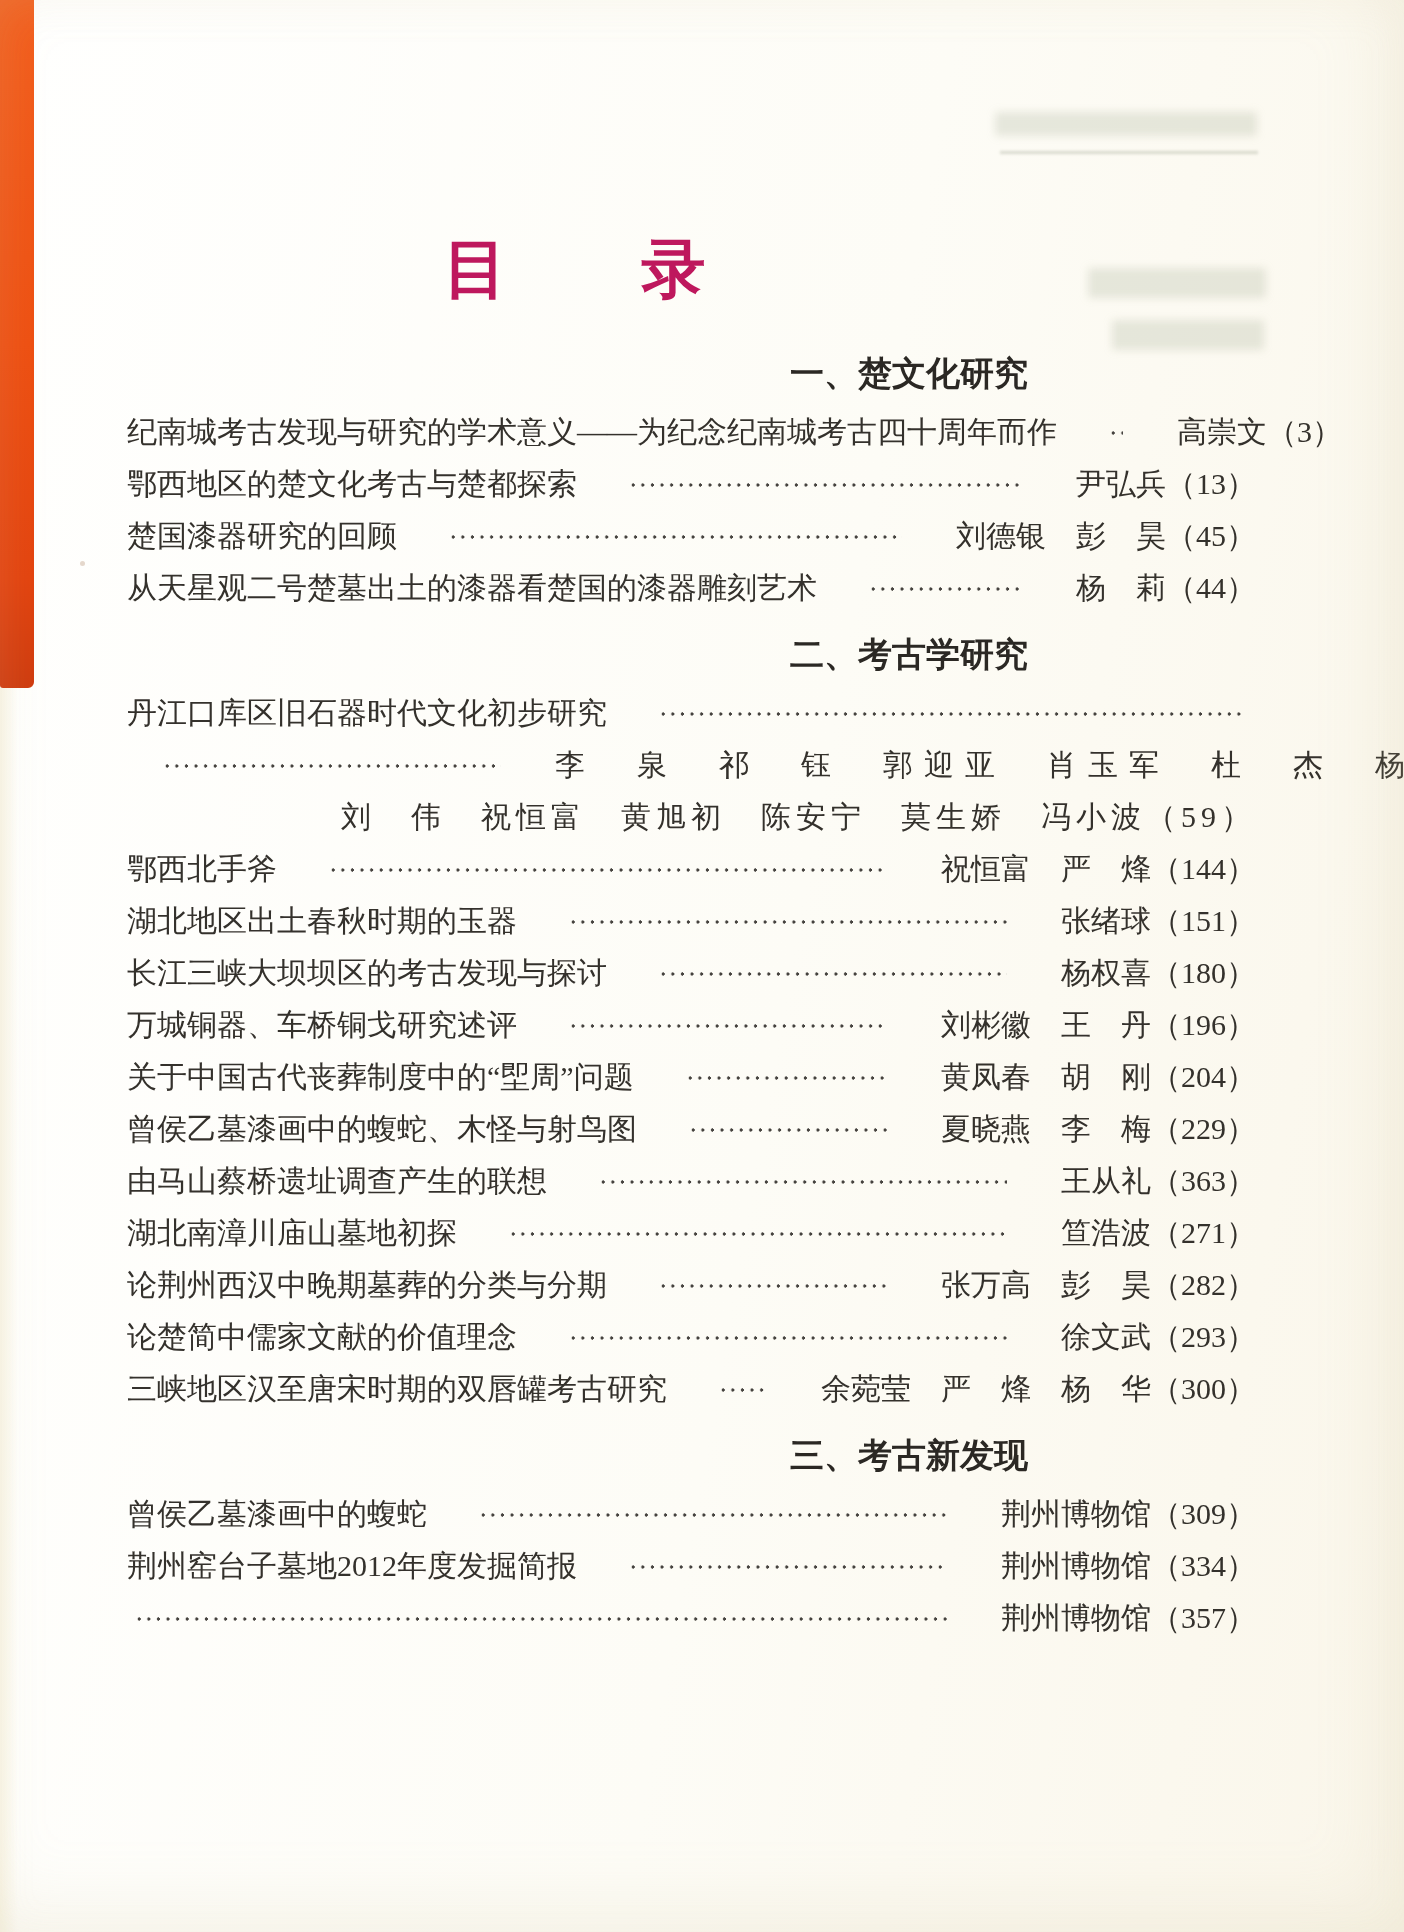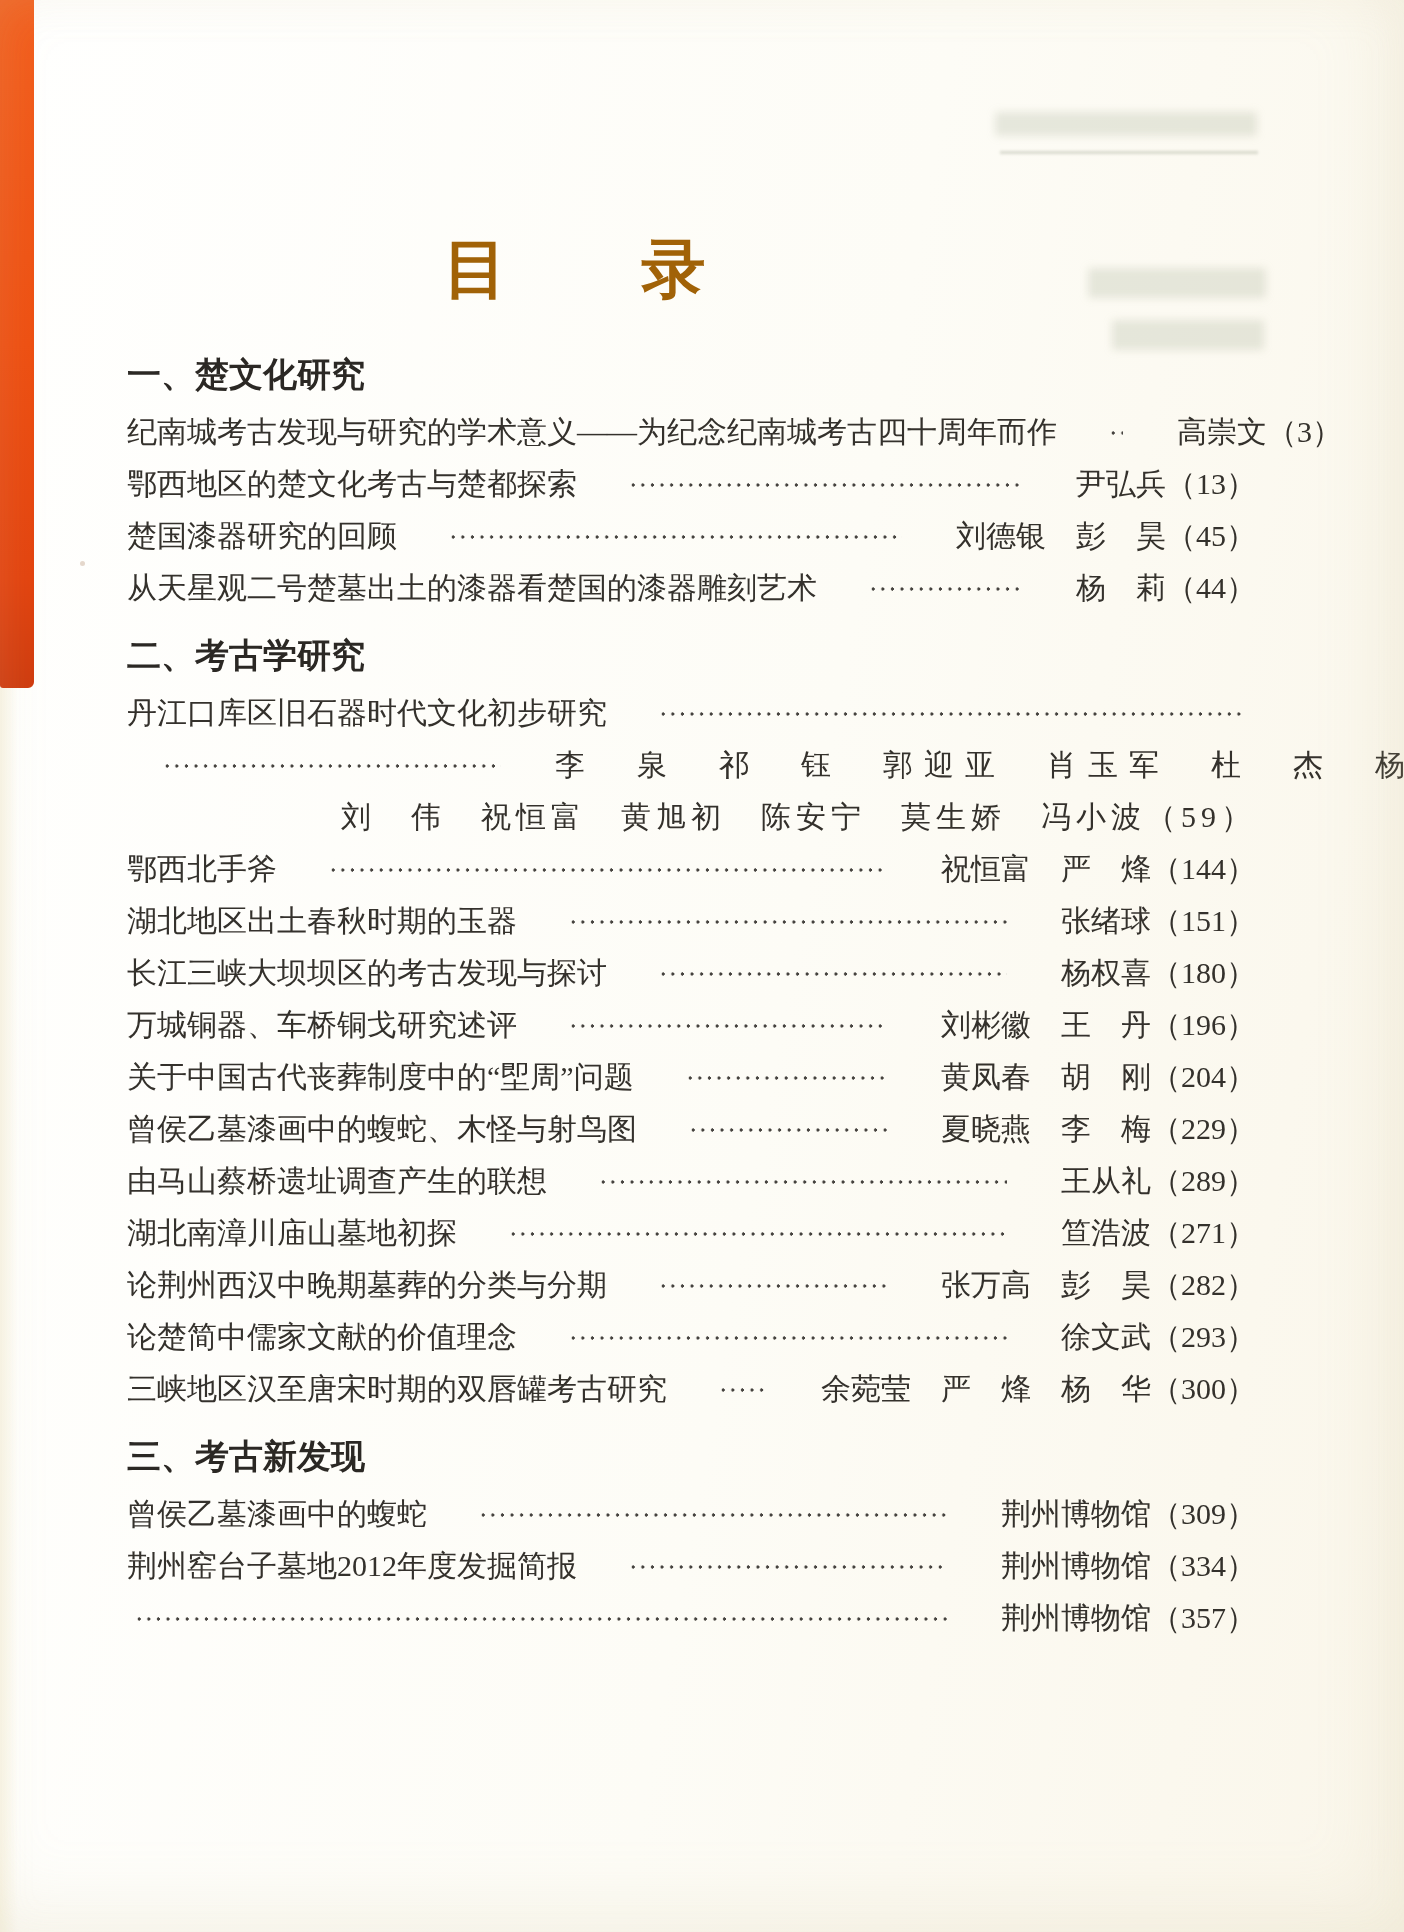--- a/index.html
+++ b/index.html
@@ -37,25 +37,25 @@
   .speck{
     position:absolute;left:80px;top:561px;width:5px;height:5px;border-radius:50%;
     background:rgba(150,100,60,.25);
   }
   .content{
     position:absolute;left:127px;right:148px;top:0;
     padding-top:226px;color:#2e2b27;
   }
   .page-title{
     font-size:64px;line-height:88px;font-weight:700;letter-spacing:2px;
-    text-align:center;margin:0 232px 0 0;color:#a16207;
+    text-align:center;margin:0 232px 0 0;color:#be185d;
   }
   .section-header{
-    font-family:Liberation Sans, sans-serif;
-    font-weight:700;font-size:34px;line-height:44px;text-align:left;
+    font-family:Liberation Serif, serif;
+    font-weight:700;font-size:34px;line-height:44px;text-align:right;
     margin:19px 228px 10px 0;color:#2b2824;
   }
   .section-header.first{margin-top:38px;}
   .row{
     display:flex;align-items:center;
     font-size:30px;line-height:52px;color:#34312c;
     white-space:pre;
     gap:44px;
   }
   .etitle{flex:0 0 auto;}
@@ -96,21 +96,21 @@
       <div class="section-header">二、考古学研究</div>
       <div class="row"><span class="etitle">丹江口库区旧石器时代文化初步研究</span><span class="leader"></span></div>
       <div class="row cont wide"><span class="leader"></span><span class="authors">李　泉　祁　钰　郭迎亚　肖玉军　杜　杰　杨瑞生</span></div>
       <div class="row cont mid"><span class="authors">刘　伟　祝恒富　黄旭初　陈安宁　莫生娇　冯小波（59）</span></div>
       <div class="row"><span class="etitle">鄂西北手斧</span><span class="leader"></span><span class="authors">祝恒富　严　烽（144）</span></div>
       <div class="row"><span class="etitle">湖北地区出土春秋时期的玉器</span><span class="leader"></span><span class="authors">张绪球（151）</span></div>
       <div class="row"><span class="etitle">长江三峡大坝坝区的考古发现与探讨</span><span class="leader"></span><span class="authors">杨权喜（180）</span></div>
       <div class="row"><span class="etitle">万城铜器、车桥铜戈研究述评</span><span class="leader"></span><span class="authors">刘彬徽　王　丹（196）</span></div>
       <div class="row"><span class="etitle">关于中国古代丧葬制度中的“堲周”问题</span><span class="leader"></span><span class="authors">黄凤春　胡　刚（204）</span></div>
       <div class="row"><span class="etitle">曾侯乙墓漆画中的蝮蛇、木怪与射鸟图</span><span class="leader"></span><span class="authors">夏晓燕　李　梅（229）</span></div>
-      <div class="row"><span class="etitle">由马山蔡桥遗址调查产生的联想</span><span class="leader"></span><span class="authors">王从礼（289）</span></div>
+      <div class="row"><span class="etitle">由马山蔡桥遗址调查产生的联想</span><span class="leader"></span><span class="authors">王从礼（363）</span></div>
       <div class="row"><span class="etitle">湖北南漳川庙山墓地初探</span><span class="leader"></span><span class="authors">笪浩波（271）</span></div>
       <div class="row"><span class="etitle">论荆州西汉中晚期墓葬的分类与分期</span><span class="leader"></span><span class="authors">张万高　彭　昊（282）</span></div>
       <div class="row"><span class="etitle">论楚简中儒家文献的价值理念</span><span class="leader"></span><span class="authors">徐文武（293）</span></div>
       <div class="row"><span class="etitle">三峡地区汉至唐宋时期的双唇罐考古研究</span><span class="leader"></span><span class="authors">余菀莹　严　烽　杨　华（300）</span></div>
       <div class="section-header">三、考古新发现</div>
       <div class="row"><span class="etitle">曾侯乙墓漆画中的蝮蛇</span><span class="leader"></span><span class="authors">荆州博物馆（309）</span></div>
       <div class="row"><span class="etitle">荆州窑台子墓地2012年度发掘简报</span><span class="leader"></span><span class="authors">荆州博物馆（334）</span></div>
       <div class="row"><span class="leader"></span><span class="authors">荆州博物馆（357）</span></div>
     </div>
 </div>

